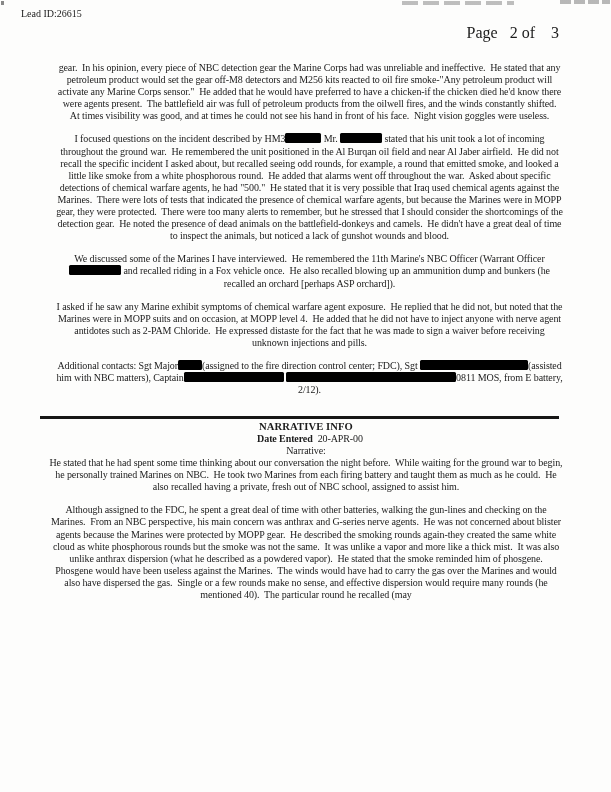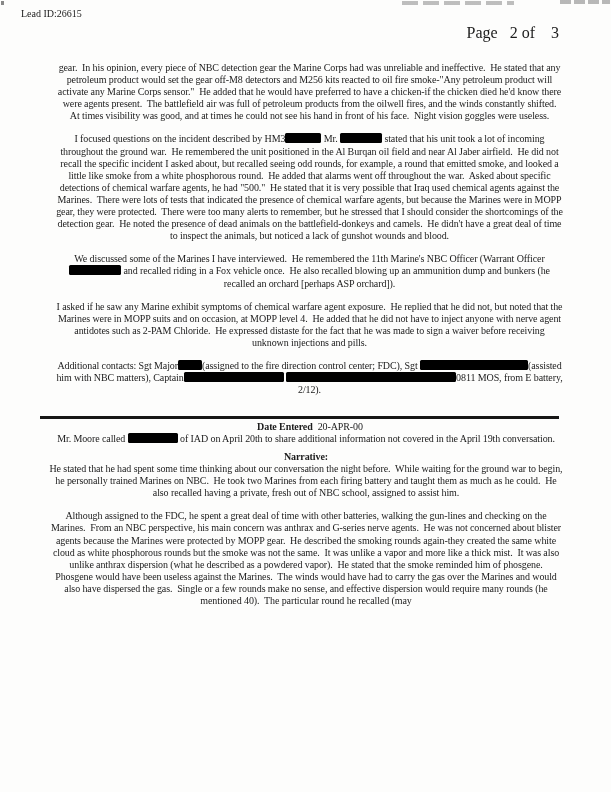--- a/index.html
+++ b/index.html
@@ -24,21 +24,21 @@
     display:inline-block; height:10px; background:#000; border-radius:1.5px;
     vertical-align:-1px;
   }
   .rule { height:2.5px; background:#161616; width:519px; margin:20px 0 2px -9px; }
   .lower { margin-left:-7px; }
   .section-title { font-weight:bold; font-size:10.6px; letter-spacing:0.1px; }
   .field-line { margin-left:8px; }
   .field-label { font-weight:bold; }
   .field-value { margin-left:5px; }
   #lead-info-paragraphs p.doc { margin-bottom:6px; }
-  .narrative-label { font-weight:bold; }
+  .narrative-label { font-weight:normal; }
 </style>
 </head>
 <body>
 
 <div class="page">
   <div class="artifact a1"></div>
   <div class="artifact a2"></div>
   <div class="artifact a3"></div>
 
   <div class="header-left">Lead ID:26615</div>
@@ -48,26 +48,24 @@
     <div id="report-paragraphs">
         <p class="doc"><span>gear.  In his opinion, every piece of NBC detection gear the Marine Corps had was unreliable and ineffective.  He stated that any petroleum product would set the gear off-M8 detectors and M256 kits reacted to oil fire smoke-"Any petroleum product will activate any Marine Corps sensor."  He added that he would have preferred to have a chicken-if the chicken died he'd know there were agents present.  The battlefield air was full of petroleum products from the oilwell fires, and the winds constantly shifted.  At times visibility was good, and at times he could not see his hand in front of his face.  Night vision goggles were useless.</span></p>
         <p class="doc"><span>I focused questions on the incident described by HM3</span><span class="redaction" style="width: 36px;"></span><span> Mr. </span><span class="redaction" style="width: 42px;"></span><span> stated that his unit took a lot of incoming throughout the ground war.  He remembered the unit positioned in the Al Burqan oil field and near Al Jaber airfield.  He did not recall the specific incident I asked about, but recalled seeing odd rounds, for example, a round that emitted smoke, and looked a little like smoke from a white phosphorous round.  He added that alarms went off throughout the war.  Asked about specific detections of chemical warfare agents, he had "500."  He stated that it is very possible that Iraq used chemical agents against the Marines.  There were lots of tests that indicated the presence of chemical warfare agents, but because the Marines were in MOPP gear, they were protected.  There were too many alerts to remember, but he stressed that I should consider the shortcomings of the detection gear.  He noted the presence of dead animals on the battlefield-donkeys and camels.  He didn't have a great deal of time to inspect the animals, but noticed a lack of gunshot wounds and blood.</span></p>
         <p class="doc"><span>We discussed some of the Marines I have interviewed.  He remembered the 11th Marine's NBC Officer (Warrant Officer</span><span class="redaction" style="width: 52px;"></span><span> and recalled riding in a Fox vehicle once.  He also recalled blowing up an ammunition dump and bunkers (he recalled an orchard [perhaps ASP orchard]).</span></p>
         <p class="doc"><span>I asked if he saw any Marine exhibit symptoms of chemical warfare agent exposure.  He replied that he did not, but noted that the Marines were in MOPP suits and on occasion, at MOPP level 4.  He added that he did not have to inject anyone with nerve agent antidotes such as 2-PAM Chloride.  He expressed distaste for the fact that he was made to sign a waiver before receiving unknown injections and pills.</span></p>
         <p class="doc"><span>Additional contacts: Sgt Major</span><span class="redaction" style="width: 24px;"></span><span>(assigned to the fire direction control center; FDC), Sgt </span><span class="redaction" style="width: 108px;"></span><span>(assisted him with NBC matters), Captain</span><span class="redaction" style="width: 100px;"></span><span> </span><span class="redaction" style="width: 170px;"></span><span>0811 MOS, from E battery, 2/12).</span></p>
       </div>
 
     <div class="lower">
       <div class="rule"></div>
+      <div class="section-title">NARRATIVE INFO</div>
       <div class="field-line">
         <span class="field-label">Date Entered</span><span class="field-value">20-APR-00</span>
       </div>
-      <div id="lead-info-paragraphs">
-          <p class="doc"><span>Mr. Moore called </span><span class="redaction" style="width: 50px;"></span><span> of IAD on April 20th to share additional information not covered in the April 19th conversation.</span></p>
-        </div>
       <div class="narrative-label">Narrative:</div>
       <div id="narrative-paragraphs">
           <p class="doc"><span>He stated that he had spent some time thinking about our conversation the night before.  While waiting for the ground war to begin, he personally trained Marines on NBC.  He took two Marines from each firing battery and taught them as much as he could.  He also recalled having a private, fresh out of NBC school, assigned to assist him.</span></p>
           <p class="doc"><span>Although assigned to the FDC, he spent a great deal of time with other batteries, walking the gun-lines and checking on the Marines.  From an NBC perspective, his main concern was anthrax and G-series nerve agents.  He was not concerned about blister agents because the Marines were protected by MOPP gear.  He described the smoking rounds again-they created the same white cloud as white phosphorous rounds but the smoke was not the same.  It was unlike a vapor and more like a thick mist.  It was also unlike anthrax dispersion (what he described as a powdered vapor).  He stated that the smoke reminded him of phosgene.  Phosgene would have been useless against the Marines.  The winds would have had to carry the gas over the Marines and would also have dispersed the gas.  Single or a few rounds make no sense, and effective dispersion would require many rounds (he mentioned 40).  The particular round he recalled (may</span></p>
         </div>
     </div>
   </div>
 </div>
 
 </body></html>

